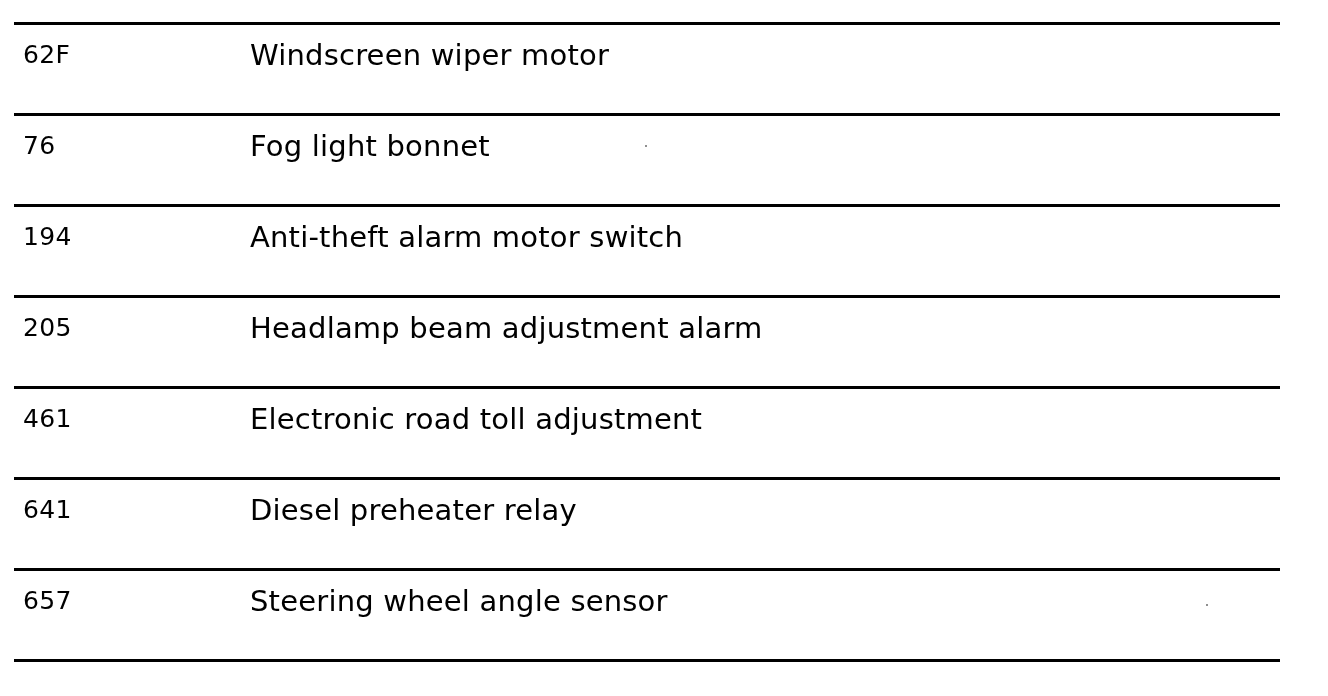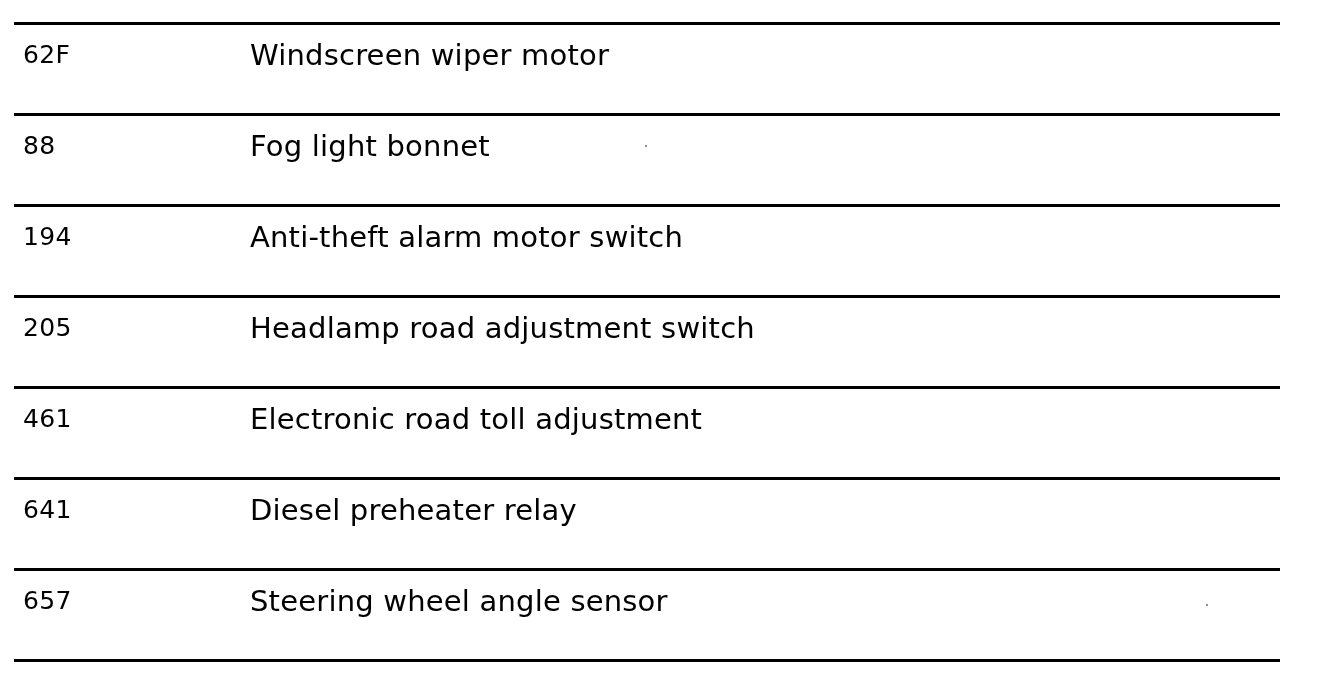--- a/index.html
+++ b/index.html
@@ -86,36 +86,36 @@
     <div class="rule"></div>
 
     <div class="row">
       <div class="cell-id">62F</div>
       <div class="cell-desc">Windscreen wiper motor</div>
     </div>
 
     <div class="rule"></div>
 
     <div class="row">
-      <div class="cell-id">88</div>
+      <div class="cell-id">76</div>
       <div class="cell-desc">Fog light bonnet</div>
     </div>
 
     <div class="rule"></div>
 
     <div class="row">
       <div class="cell-id">194</div>
       <div class="cell-desc">Anti-theft alarm motor switch</div>
     </div>
 
     <div class="rule"></div>
 
     <div class="row">
       <div class="cell-id">205</div>
-      <div class="cell-desc">Headlamp road adjustment switch</div>
+      <div class="cell-desc">Headlamp beam adjustment alarm</div>
     </div>
 
     <div class="rule"></div>
 
     <div class="row">
       <div class="cell-id">461</div>
       <div class="cell-desc">Electronic road toll adjustment</div>
     </div>
 
     <div class="rule"></div>

